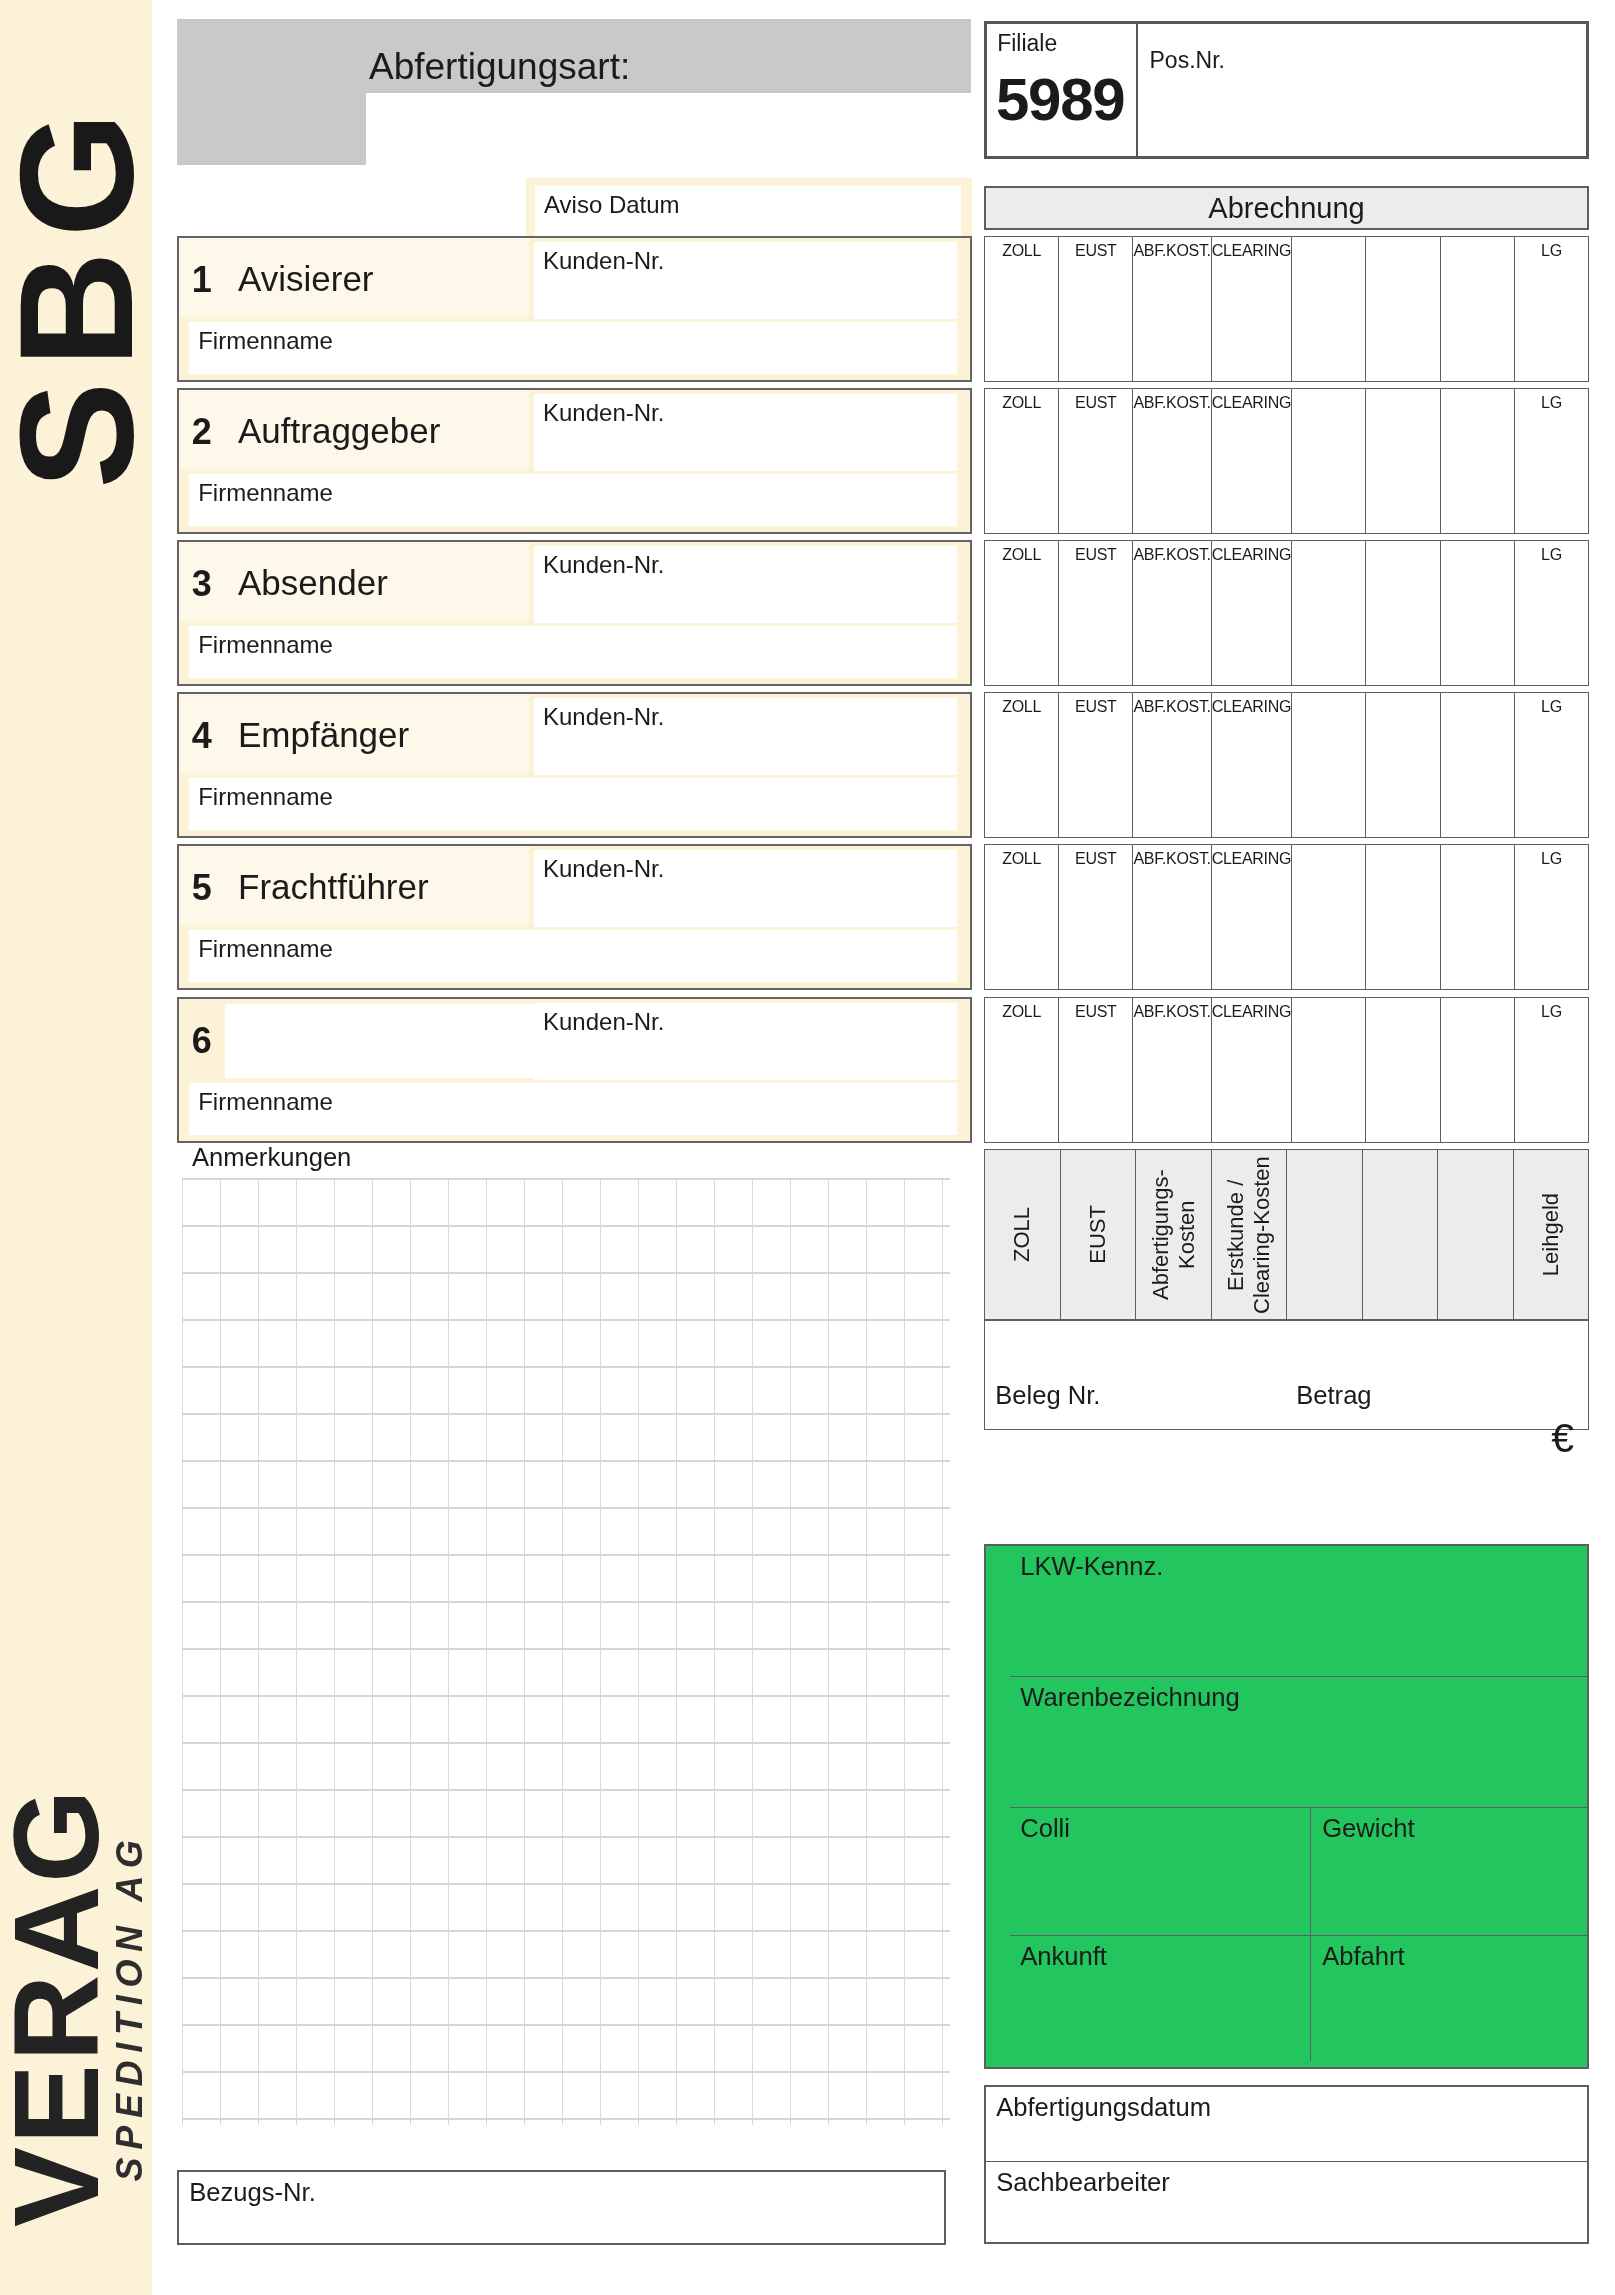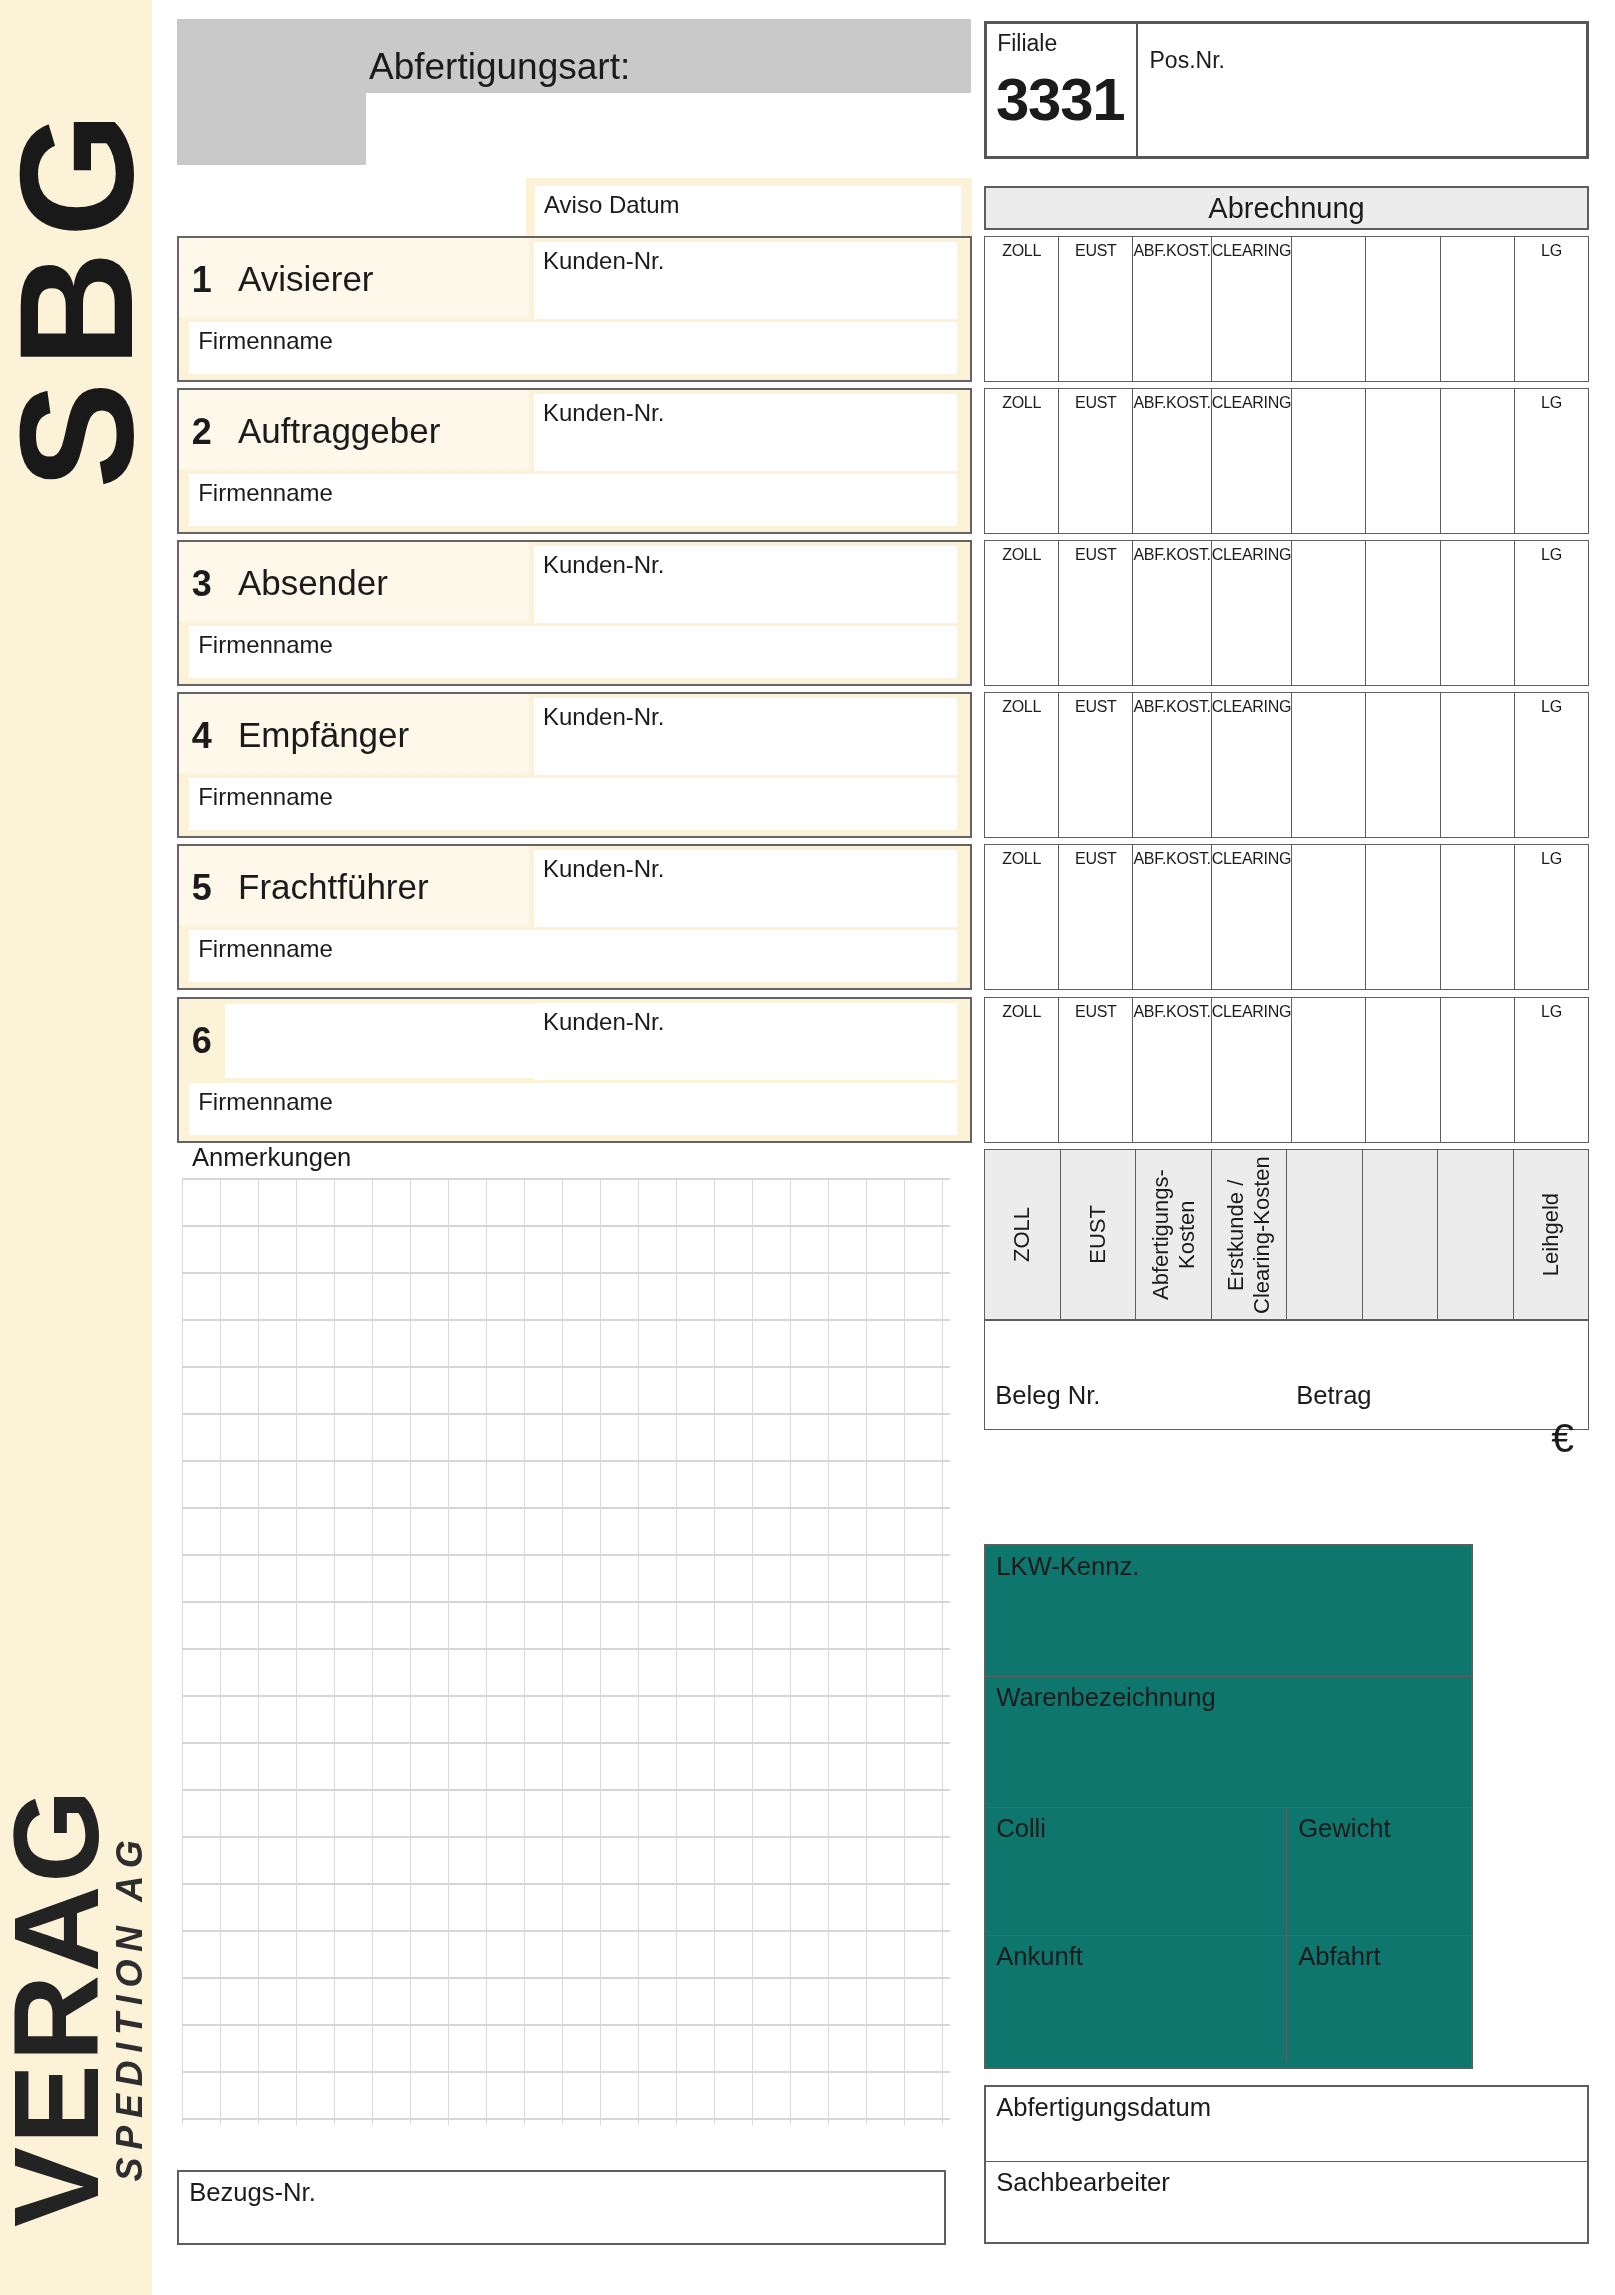--- a/index.html
+++ b/index.html
@@ -61,21 +61,21 @@
   .euro{position:absolute;right:14px;top:40px;font-size:41px;}
 
   
   .anm-label{left:192px;top:1143px;font-size:25.6px;text-align:center;}
   .anm-grid{left:182px;top:1178px;width:768px;height:947px;background-color:#ffffff;
             background-image:linear-gradient(to right,#d9d9d9 1.3px,transparent 1.3px),
                              linear-gradient(to bottom,#d6d6d6 1.9px,transparent 1.9px);
             background-size:38px 47px;}
 
   
-  .lkw{left:984px;top:1544px;width:489px;height:525px;background:#0f766e;border:2.6px solid #5e5e5e;}
+  .lkw{left:984px;top:1544px;width:605px;height:525px;background:#22c55e;border:2.6px solid #5e5e5e;padding-left:24px;}
   .lkw-row{position:relative;border-bottom:1.9px solid #5e5e5e;}
   .lkw-row.last{border-bottom:none;}
   .half{position:absolute;top:0;height:100%;}
   .half.l{left:0;width:300px;border-right:1.9px solid #5e5e5e;}
   .half.r{left:302px;right:0;}
   .cell-label{position:absolute;left:10.2px;top:6.4px;font-size:25.6px;}
 
   .proc{left:984px;top:2085px;width:605px;height:159px;background:#ffffff;border:2.6px solid #5e5e5e;}
   .proc-r1{position:relative;height:74px;border-bottom:1.9px solid #5e5e5e;}
   .proc-r2{position:relative;height:77px;}
@@ -97,21 +97,21 @@
   </div>
 
   <div class="abs hdr">
     <div class="abs hdr-label">Abfertigungsart:</div>
     <div class="abs hdr-input"></div>
   </div>
 
   <div class="abs topright">
     <div class="tr-left">
       <div class="abs fil-label">Filiale</div>
-      <div class="abs fil-value">3331</div>
+      <div class="abs fil-value">5989</div>
     </div>
     <div class="tr-right">
       <div class="abs pos-label">Pos.Nr.</div>
     </div>
   </div>
 
   <div class="abs aviso">
     <div class="abs aviso-inner">
       <span class="box-label">Aviso Datum</span>
     </div>

